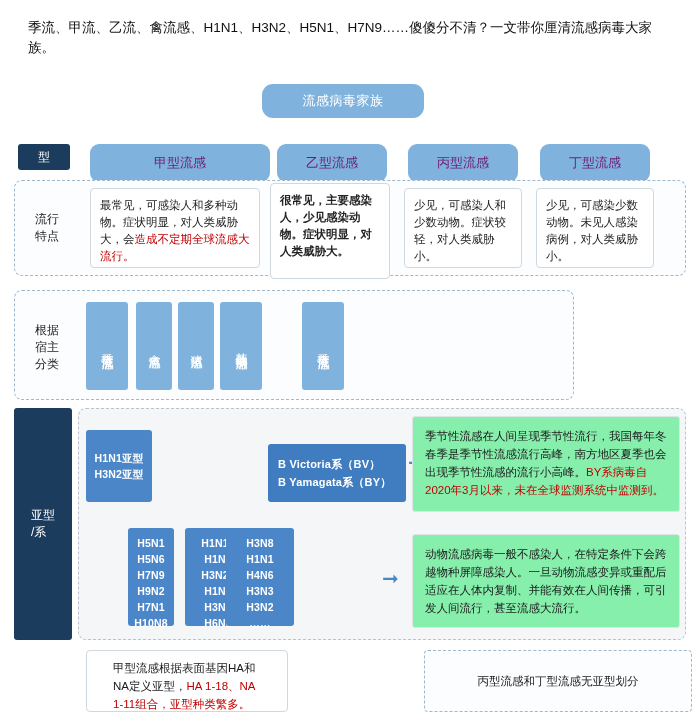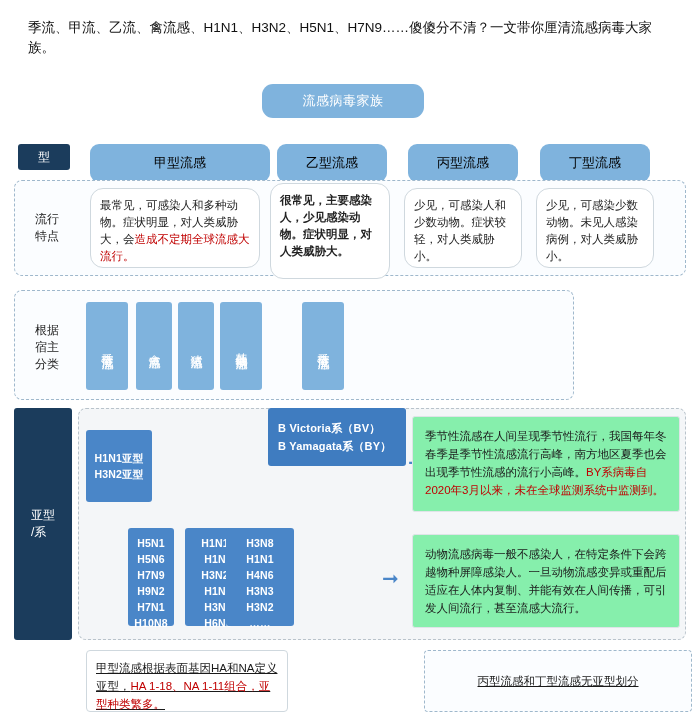--- a/index.html
+++ b/index.html
@@ -30,35 +30,35 @@
     display:flex; align-items:center; justify-content:center;
     font-size:12px; border-radius:3px;
   }
   .rowlabel-plain {
     position:absolute; color:#222; font-size:12px; line-height:17px;
     display:flex; align-items:center; justify-content:center; text-align:center;
   }
 
   
   .type-box {
-    position:absolute; height:38px; background:#7fb3dd; color:#000000;
+    position:absolute; height:38px; background:#7fb3dd; color:#701a75;
     display:flex; align-items:center; justify-content:center;
     font-size:13px; border-radius:9px;
   }
 
   
   .dashed {
     position:absolute; border:1px dashed #9fb8cc; border-radius:8px;
     background:#fbfdff;
   }
   .dashed.grey { background:#f4f6f8; border-color:#b9c3cb; }
 
   
   .feat-card {
-    position:absolute; background:#fff; border:1px solid #cfd8de; border-radius:13px;
+    position:absolute; background:#fff; border:1px solid #cfd8de; border-radius:4px;
     font-size:11.5px; line-height:17px; padding:8px 9px; color:#222;
   }
   .feat-card .red { color:#c00000; }
 
   
   .vcard {
     position:absolute; background:#7fb3dd; color:#fff; border-radius:3px;
     font-size:12px; line-height:15px; text-align:center;
     display:flex; align-items:center; justify-content:center;
     writing-mode:vertical-rl; text-orientation:upright;
@@ -83,21 +83,21 @@
   .info-panel .red { color:#c00000; }
 
   
   .arrow {
     position:absolute; color:#4a86c8; font-size:20px; line-height:1;
   }
 
   
   .note {
     position:absolute; background:#fff; border:1px solid #cfd8de; border-radius:4px;
-    font-size:11.5px; line-height:18px; padding:8px 9px;text-decoration:underline;
+    font-size:11.5px; line-height:18px; padding:8px 26px;
   }
   .note .red { color:#c00000; }
   .note.dashed-note { border:1px dashed #9fb8cc; background:#fbfdff;margin-left:12px; }
 </style>
 </head>
 <body>
 
 <div class="headline">季流、甲流、乙流、禽流感、H1N1、H3N2、H5N1、H7N9……傻傻分不清？一文带你厘清流感病毒大家族。</div>
 
 <div class="root-node">流感病毒家族</div>
@@ -138,21 +138,21 @@
 <div class="vcard" style="left:302px; top:302px; width:42px; height:88px;">季节性流感</div>
 
 <div class="rowlabel-dark" style="left:14px; top:408px; width:58px; height:232px; white-space:pre-line; line-height:17px;">亚型
 /系</div>
 
 <div class="dashed grey" style="left:78px; top:408px; width:608px; height:232px;"></div>
 
 <div class="sub-box" style="left:86px; top:430px; width:66px; height:72px; white-space:pre-line; display:flex; align-items:center; justify-content:center; text-align:center;">H1N1亚型
 H3N2亚型</div>
 
-<div class="sub-box bv" style="left:268px; top:408px; width:138px; height:58px; white-space:pre-line; display:flex; align-items:center; justify-content:flex-start; padding-left:10px;">B Victoria系（BV）
+<div class="sub-box bv" style="left:268px; top:444px; width:138px; height:58px; white-space:pre-line; display:flex; align-items:center; justify-content:flex-start; padding-left:10px;">B Victoria系（BV）
 B Yamagata系（BY）</div>
 
 <div class="arrow" style="left:408px; top:452px;">➞</div>
 
 <div class="info-panel" style="left:412px; top:416px; width:268px; height:96px;">
   <span>季节性流感在人间呈现季节性流行，我国每年冬春季是季节性流感流行高峰，南方地区夏季也会出现季节性流感的流行小高峰。</span><span class="red">BY系病毒自2020年3月以来，未在全球监测系统中监测到。</span>
 </div>
 
 <div class="sub-box" style="left:128px; top:528px; width:46px; height:98px; white-space:pre-line; text-align:center;">H5N1
 H5N6

